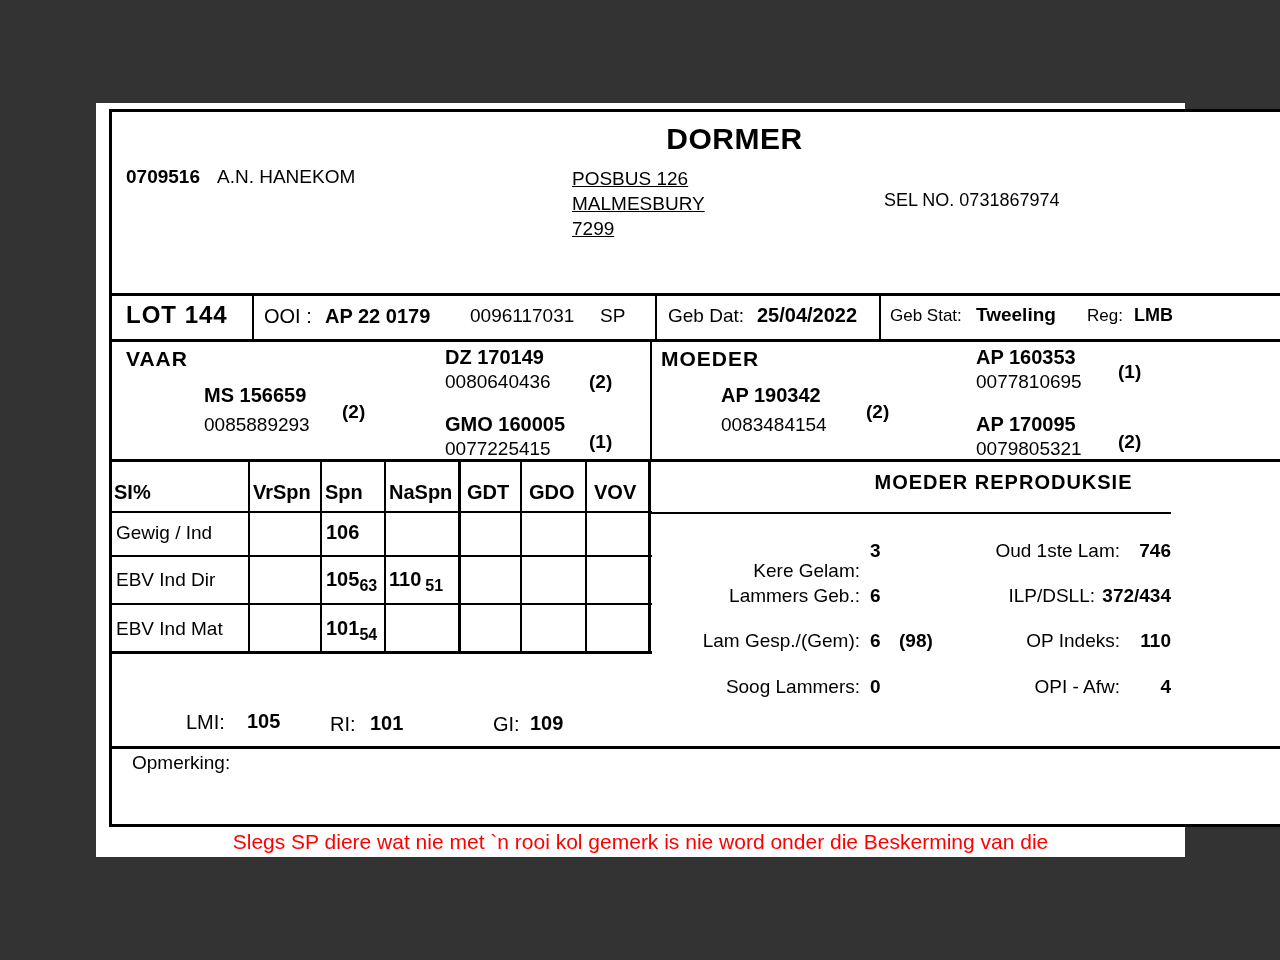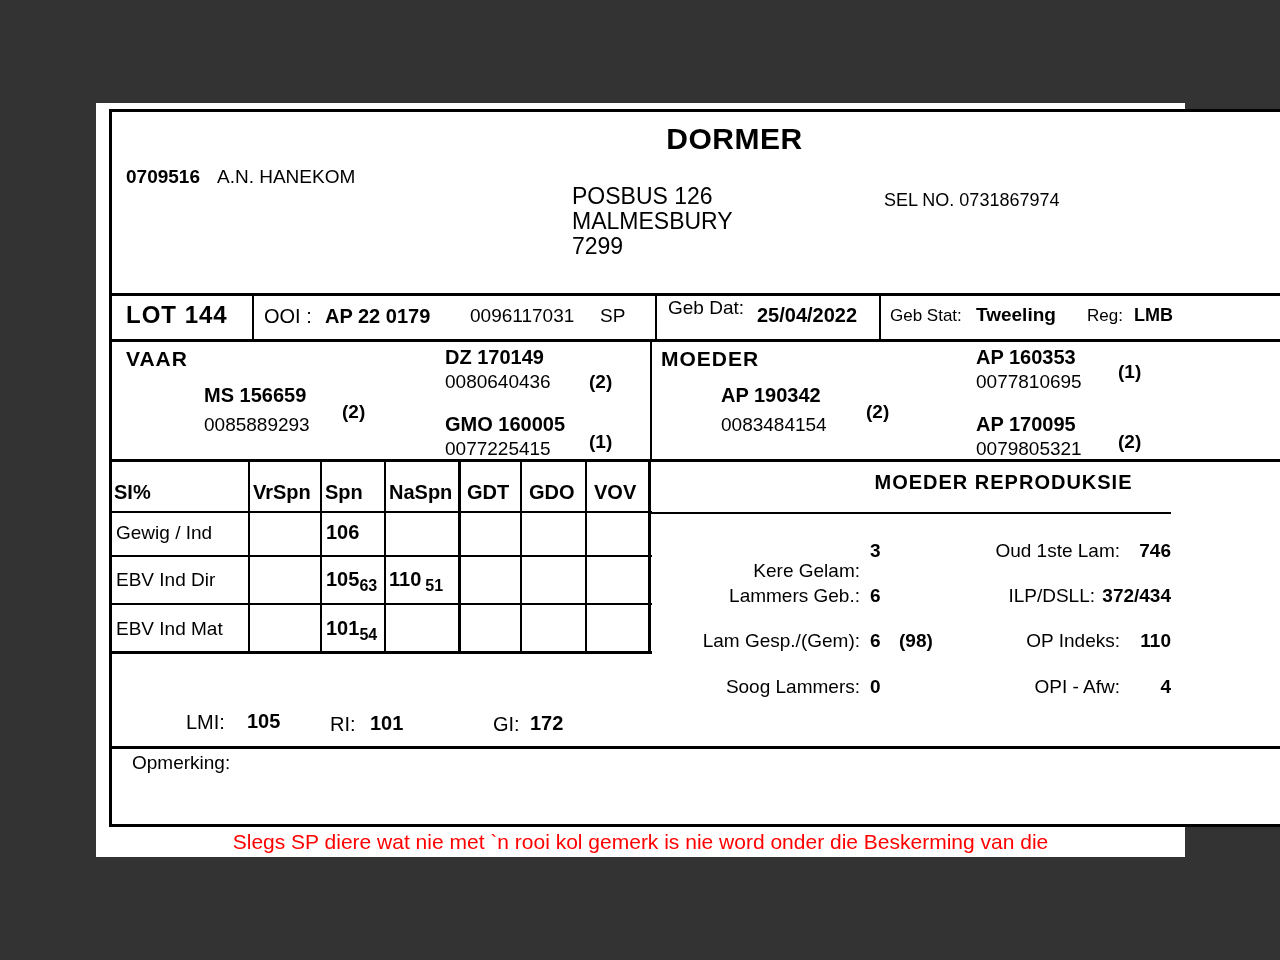--- a/index.html
+++ b/index.html
@@ -53,23 +53,24 @@
   }
   #owner-name {
     position: absolute;
     left: 105px;
     top: 54px;
     font-size: 19px;
   }
   #addr {
     position: absolute;
     left: 460px;
-    top: 72px;
-    font-size: 23px;
+    top: 54px;
+    font-size: 19px;
     line-height: 25px;
+    text-decoration: underline;
   }
   #tel {
     position: absolute;
     left: 772px;
     top: 78px;
     font-size: 18px;
   }
 
   
   .hline {
@@ -88,21 +89,21 @@
   
   #lot-strip { position: absolute; left:0; right:0; top:181px; height:46px; }
   #lot-label {
     position: absolute; left: 14px; top: 8px;
     font-size: 24px; font-weight: bold; letter-spacing: 1px;
   }
   #ooi-label { position: absolute; left: 152px; top: 12px; font-size: 20px; }
   #ooi-value { position: absolute; left: 213px; top: 12px; font-size: 20px; font-weight: bold; }
   #ooi-reg   { position: absolute; left: 358px; top: 12px; font-size: 19px; }
   #ooi-sp    { position: absolute; left: 488px; top: 12px; font-size: 19px; }
-  #gebdat-label { position: absolute; left: 556px; top: 4px; font-size: 19px; }
+  #gebdat-label { position: absolute; left: 556px; top: 12px; font-size: 19px; }
   #gebdat-value { position: absolute; left: 645px; top: 11px; font-size: 20px; font-weight: bold; }
   #gebstat-label{ position: absolute; left: 778px; top: 13px; font-size: 17px; }
   #gebstat-value{ position: absolute; left: 864px; top: 11px; font-size: 19px; font-weight: bold; }
   #reg-label    { position: absolute; left: 975px; top: 13px; font-size: 17px; }
   #reg-value    { position: absolute; left: 1022px; top: 12px; font-size: 18px; font-weight: bold; }
 
   
   #ped { position: absolute; left:0; right:0; top:227px; height:120px; }
   .ped-head { position: absolute; font-size: 21px; font-weight: bold; letter-spacing: 1px; }
   .ped-name { position: absolute; font-size: 20px; font-weight: bold; }
@@ -257,21 +258,21 @@
         <span>101</span><span class="si-sub">54</span>
       </div>
     </div>
 
     <div id="lmi-strip">
       <div class="lmi-lbl" style="left:74px;  top:12px;">LMI:</div>
       <div class="lmi-val" style="left:135px; top:11px;">105</div>
       <div class="lmi-lbl" style="left:218px; top:14px;">RI:</div>
       <div class="lmi-val" style="left:258px; top:13px;">101</div>
       <div class="lmi-lbl" style="left:381px; top:14px;">GI:</div>
-      <div class="lmi-val" style="left:418px; top:13px;">172</div>
+      <div class="lmi-val" style="left:418px; top:13px;">109</div>
       <div style="position:absolute;left:0;width:540px;top:47px;border-top:3px solid #000;"></div>
     </div>
 
     <div id="repro">
       <div style="position:absolute;left:0;right:0;top:0;height:0;"></div>
       <div id="repro-title">MOEDER REPRODUKSIE</div>
       <div style="position:absolute;left:0;width:521px;top:53px;border-top:2px solid #000;"></div>
 
       <div class="rp-lbl" style="left:0px;  width:210px; top:81px;margin-top:20px;">Kere Gelam:</div>
       <div class="rp-val" style="left:220px; top:81px;">3</div>

